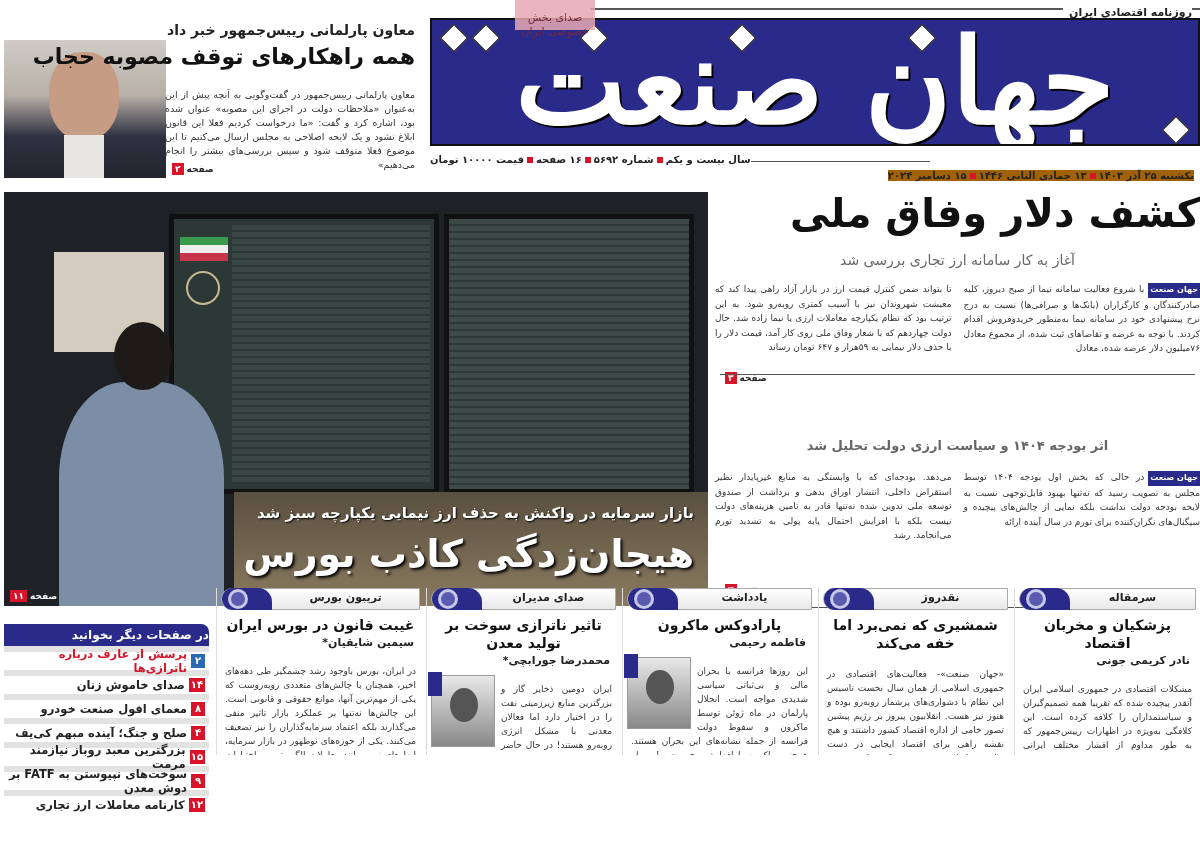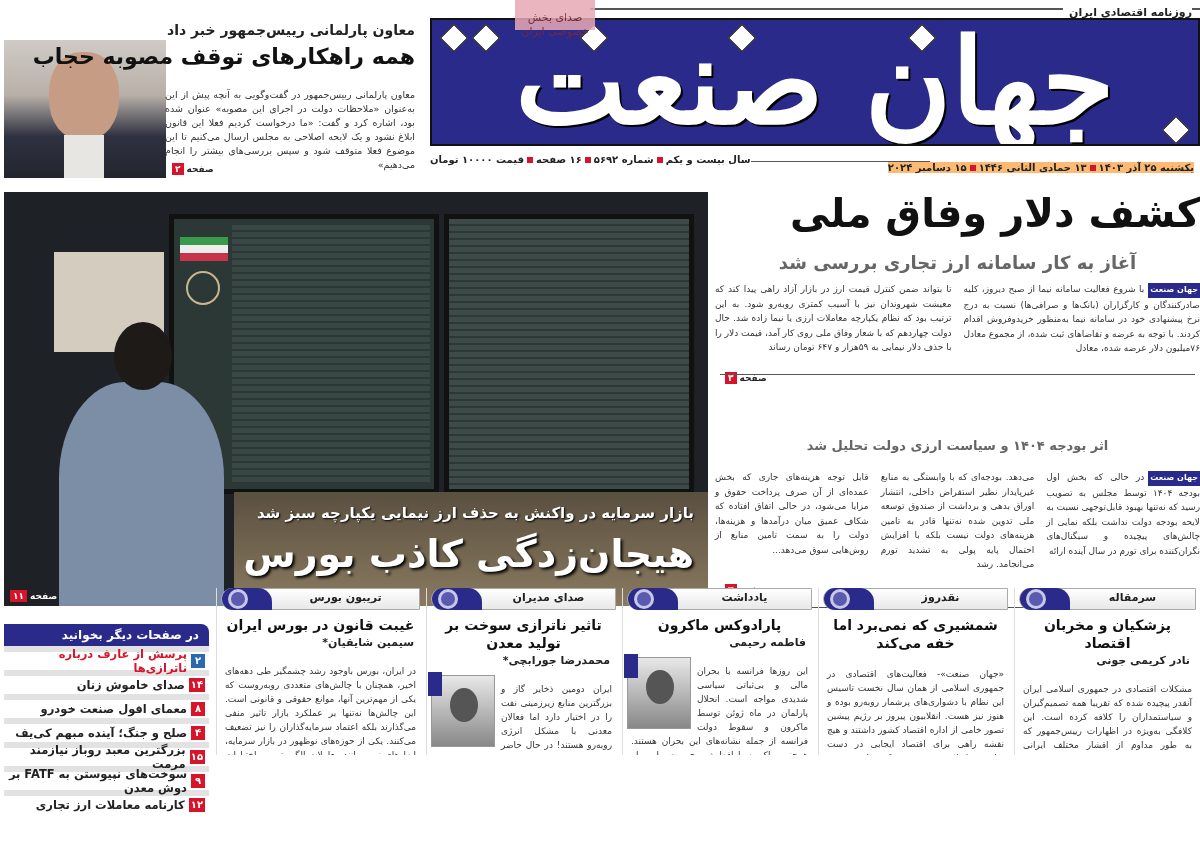--- a/index.html
+++ b/index.html
@@ -8,21 +8,21 @@
 
 #masthead{left:430px;top:0;width:770px;height:180px}
 #mast-top-line{position:absolute;left:160px;right:0;top:8px;border-top:2px solid #555}
 #tagline{position:absolute;right:8px;top:6px;font-size:11px;font-weight:bold;color:#222;background:#fff;padding-left:6px}
 #mast-ad{position:absolute;left:85px;top:0;width:80px;height:30px;background:#e8a9b4;opacity:.85;font-size:11px;color:#7a2a3a;text-align:center;line-height:14px;padding-top:11px}
 #logo-box{position:absolute;left:0;right:0;top:18px;height:128px;background:#2a2a8a;border:2px solid #111;overflow:hidden}
 #logo-text{position:absolute;left:0;right:0;top:-8px;text-align:center;font-family:"DejaVu Serif",serif;font-size:118px;font-weight:bold;color:#fff;letter-spacing:4px;text-shadow:2px 2px 0 #000}
 .diamond{position:absolute;width:20px;height:20px;background:#fff;transform:rotate(45deg);border:1px solid #000}
 #dateline{position:absolute;left:0;right:0;top:154px;height:14px;font-size:10px;font-weight:bold}
 #dateline .line{position:absolute;left:170px;right:270px;top:7px;border-top:1px solid #555}
-#dateline-right{position:absolute;right:6px;top:8px;background:#fdba74}
+#dateline-right{position:absolute;right:6px;top:16px;background:#a16207}
 #dateline-left{position:absolute;left:0;top:0;background:#fff}
 .sq{display:inline-block;width:6px;height:6px;background:#d7142a;margin:0 3px;vertical-align:middle}
 
 #story-top{left:0;top:0;width:425px;height:180px}
 #tl-photo{position:absolute;left:4px;top:40px;width:162px;height:138px;background:linear-gradient(180deg,#cfcbc6 0%,#b8b0a8 40%,#2e3140 70%,#23252e 100%)}
 #tl-photo .face{position:absolute;left:45px;top:12px;width:70px;height:88px;border-radius:45%;background:#c79c84}
 #tl-photo .shirt{position:absolute;left:60px;top:95px;width:40px;height:43px;background:#e8e6e3}
 #tl-kicker{position:absolute;right:10px;top:22px;font-size:14px;font-weight:bold}
 #tl-headline{position:absolute;right:10px;top:44px;font-size:22px;font-weight:bold;color:#111}
 #tl-body{position:absolute;right:10px;top:88px;width:250px;font-size:9.5px;line-height:14px;text-align:justify;color:#333}
@@ -39,21 +39,21 @@
 #person{position:absolute;left:55px;top:130px;width:165px;height:290px}
 #person .head{position:absolute;left:55px;top:0;width:58px;height:68px;border-radius:50%;background:#1d1a18}
 #person .body{position:absolute;left:0;top:60px;width:165px;height:240px;border-radius:40% 40% 0 0;background:#7c8ea6}
 #lobby{position:absolute;left:230px;top:300px;right:0;bottom:0;background:linear-gradient(180deg,#5a5040,#8a7a60)}
 #photo-kicker{position:absolute;right:14px;top:312px;font-size:15px;font-weight:bold;color:#fff;text-shadow:1px 1px 2px #000}
 #photo-headline{position:absolute;right:14px;top:340px;font-size:38px;font-weight:bold;color:#fff;text-shadow:2px 2px 3px #000}
 #photo-pageref{position:absolute;left:6px;bottom:4px;color:#fff}
 
 #lead{left:715px;top:190px;width:485px;height:190px}
 #lead-headline{position:absolute;left:0;right:0;top:0;text-align:right;font-size:40px;font-weight:bold;color:#111}
-#lead-sub{position:absolute;left:0;right:0;top:62px;text-align:center;font-size:18px;color:#666;font-weight:bold}
+#lead-sub{position:absolute;left:0;right:0;top:62px;text-align:center;font-size:14px;color:#666;font-weight:normal}
 .cols{position:absolute;left:0;right:0;display:flex;flex-direction:row;gap:12px;direction:rtl}
 .col{flex:1;font-size:9px;line-height:14.5px;text-align:justify;color:#333}
 .brand-tag{display:inline-block;background:#2a2a8a;color:#fff;font-size:8px;padding:0 2px;margin-left:4px;font-weight:bold}
 #lead-cols{top:92px}
 #lead-pageref{position:absolute;left:10px;top:182px}
 #div1{left:720px;top:374px;width:475px;border-top:1px solid #555}
 #second{left:715px;top:390px;width:485px;height:220px}
 #second-headline{position:absolute;left:0;right:0;top:0;text-align:center;font-size:30px;font-weight:bold;color:#111}
 #second-sub{position:absolute;left:0;right:0;top:48px;text-align:center;font-size:13px;color:#666;font-weight:bold}
 #second-cols{top:80px}
@@ -66,21 +66,21 @@
 .sec-head .blue{position:absolute;left:0;top:-1px;width:50px;height:22px;background:#2a2a8a;border-radius:11px 14px 0 11px}
 .sec-head .icon{position:absolute;left:6px;top:0;width:20px;height:20px;border:3px solid #c7c7e6;border-radius:50%;background:#5a5ab0}
 .bcol h3{text-align:center;font-size:14px;font-weight:bold;color:#111;margin:6px 6px 2px;line-height:18px}
 .bcol .author{font-size:11px;font-weight:bold;margin:2px 10px 4px;text-align:right}
 .bcol .text{font-size:9px;line-height:14px;text-align:justify;margin:15px 8px;color:#333}
 .portrait{float:left;width:64px;height:72px;margin:4px 6px 2px 4px;border:1px solid #999;background:linear-gradient(180deg,#e8e8e8,#888);position:relative}
 .portrait:before{content:"";position:absolute;left:-4px;top:-4px;width:14px;height:24px;background:#2a2a8a}
 .portrait .p-head{position:absolute;left:18px;top:12px;width:28px;height:34px;border-radius:50%;background:#555}
 
 #index{position:absolute;left:4px;top:624px;width:205px}
-#index-head{height:22px;background:#2a2a8a;color:#fff;font-size:12px;font-weight:bold;padding-right:10px;line-height:22px;border-radius:0 8px 0 0}
+#index-head{height:22px;background:#2a2a8a;color:#fff;font-size:12px;font-weight:bold;line-height:22px;border-radius:0 8px 0 0}
 .idx-item{display:flex;align-items:center;gap:4px;height:24px;padding-right:4px;font-size:11.5px;font-weight:bold;border-top:6px solid #e2e2e2;direction:rtl}
 .idx-item .n{display:inline-block;min-width:14px;text-align:center;background:#d7142a;color:#fff;font-size:10px;line-height:14px;padding:0 2px}
 .idx-item.hl .n{background:#2a6ab0}
 .idx-item.hl .t{color:#d7142a}
 </style>
 </head>
 <body>
 
 <div id="masthead" class="abs">
   <div id="mast-top-line"></div>
@@ -153,21 +153,20 @@
     <span class="num">۳</span>
   </div>
 </div>
 <div id="div1" class="abs"></div>
 
 <div id="second" class="abs">
   <div id="second-sub">اثر بودجه ۱۴۰۴ و سیاست ارزی دولت تحلیل شد</div>
   <div id="second-cols" class="cols">
     <div class="col"><span class="brand-tag">جهان صنعت</span><span>در حالی که بخش اول بودجه ۱۴۰۴ توسط مجلس به تصویب رسید که نه‌تنها بهبود قابل‌توجهی نسبت به لایحه بودجه دولت نداشت بلکه نمایی از چالش‌های پیچیده و سیگنال‌های نگران‌کننده برای تورم در سال آینده ارائه</span></div>
     <div class="col">می‌دهد. بودجه‌ای که با وابستگی به منابع غیرپایدار نظیر استقراض داخلی، انتشار اوراق بدهی و برداشت از صندوق توسعه ملی تدوین شده نه‌تنها قادر به تامین هزینه‌های دولت نیست بلکه با افزایش احتمال پایه پولی به تشدید تورم می‌انجامد. رشد</div>
-    <div class="col">قابل توجه هزینه‌های جاری که بخش عمده‌ای از آن صرف پرداخت حقوق و مزایا می‌شود، در حالی اتفاق افتاده که شکاف عمیق میان درآمدها و هزینه‌ها، دولت را به سمت تامین منابع از روش‌هایی سوق می‌دهد...</div>
   </div>
   <div id="second-pageref" class="page-ref">
     <span>صفحه</span>
     <span class="num">۳</span>
   </div>
 </div>
 <div id="div2" class="abs"></div>
 
 <div class="bcol" style="left:1014px;width:186px">
   <div class="sec-head">

